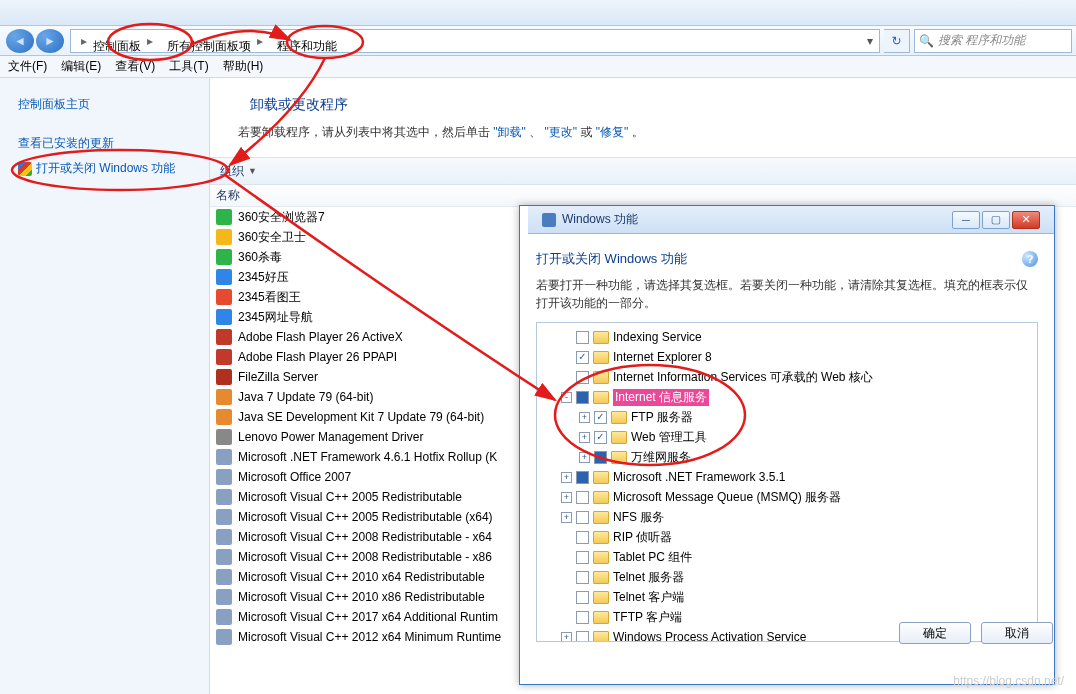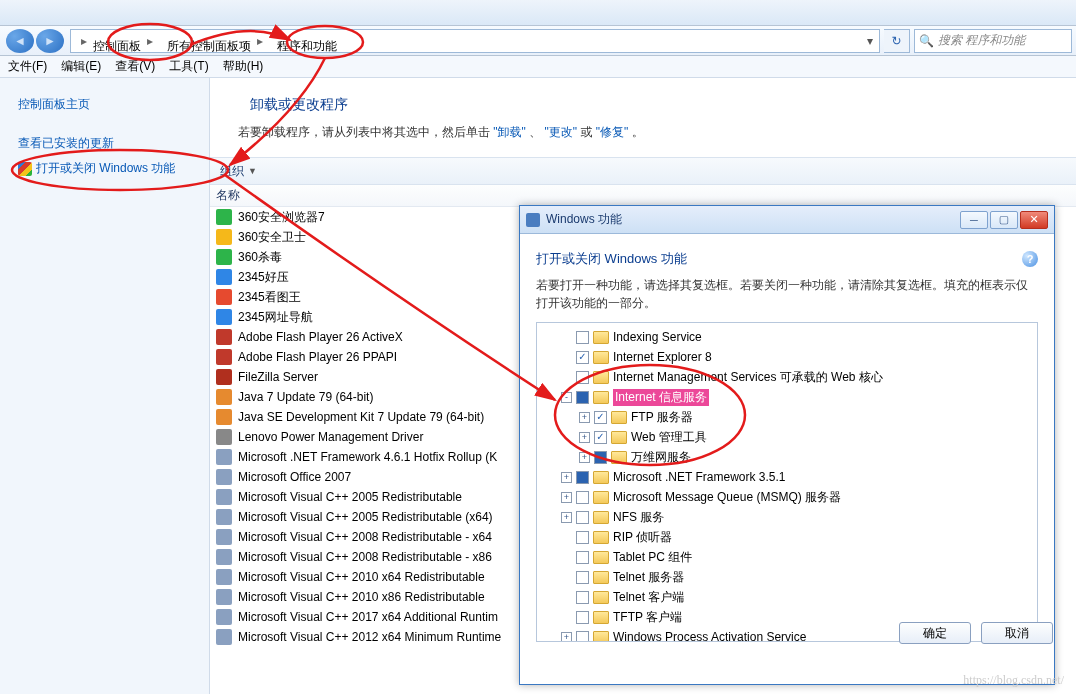--- a/index.html
+++ b/index.html
@@ -38,21 +38,21 @@
   .toolbar .dd { margin-left: 4px; font-size: 9px; color: #555; }
   .listhead { height: 22px; display:flex; align-items:center; padding: 0 6px; border-bottom: 1px solid #e3e9f1; background: linear-gradient(#fdfefe,#f4f7fb); }
   .listhead span { color: #243a63; }
   .proglist { overflow: hidden; }
   .prog { display: flex; align-items: center; height: 20px; padding-left: 6px; }
   .prog .ico { width: 16px; height: 16px; margin-right: 6px; border-radius: 2px; display:inline-flex; align-items:center; justify-content:center; font-size:10px; color:#fff; }
   .prog .nm { color: #000; white-space: nowrap; }
 
   
   .dialog { position: absolute; left: 519px; top: 205px; width: 536px; height: 480px; border: 1px solid #3a78c2; background: #fff; box-shadow: 0 0 8px rgba(0,0,0,.3); }
-  .dlg-title { height: 28px; background: linear-gradient(#e5eefb,#cde0f5); display: flex; align-items: center; padding: 0 6px; border-bottom: 1px solid #9cb9da; }
+  .dlg-title { height: 28px; background: linear-gradient(#e5eefb,#cde0f5); display: flex; align-items: center; padding: 0 14px; border-bottom: 1px solid #9cb9da; margin-left: 8px; }
   .dlg-title .cube { width:14px; height:14px; margin-right:6px; background:#4a7dc0; border-radius:2px; }
   .dlg-title .t { flex:1; color: #1a3a6e; }
   .dlg-btns { display:flex; gap:2px; }
   .winbtn { width:28px; height:18px; border:1px solid #7ea2cf; background:linear-gradient(#f4f9fe,#d9e8f8); display:flex; align-items:center; justify-content:center; font-size:11px; color:#3a5a8a; border-radius:2px; }
   .winbtn.close { background:linear-gradient(#f08a7a,#d23a24); color:#fff; border-color:#b52f1e; }
   .dlg-body { padding: 12px 16px; position: relative; }
   .dlg-h1 { color: #0a3d8f; font-size: 13px; margin: 4px 0 8px 0; display:flex; align-items:center; justify-content:space-between; }
   .dlg-help { width:16px; height:16px; border-radius:50%; background:radial-gradient(circle at 30% 30%,#cfe7ff,#4a90e2); color:#fff; display:inline-flex; align-items:center; justify-content:center; font-weight:bold; font-size:11px; }
   .dlg-p { color: #333; margin: 0 0 10px 0; line-height: 1.5; }
   .tree { border: 1px solid #b7c7dc; height: 320px; overflow: auto; padding: 4px 2px; background:#fff; }
@@ -64,21 +64,21 @@
   .chk.checked::after { content:"✓"; }
   .fold { width:16px; height:13px; margin-right:4px; background:linear-gradient(#ffe89a,#f4c95a); border:1px solid #d4a733; border-radius:1px; }
   .node .lbl { color:#000; }
   .node.sel .lbl { background:#ec4899; color:#fff; padding:0 2px; }
   .dlg-foot { position:absolute; bottom:10px; right:1px; display:flex; gap:10px; }
   .btn { min-width:72px; height:22px; border:1px solid #8aa0c0; background:linear-gradient(#fdfefe,#e7eef8); border-radius:3px; display:inline-flex; align-items:center; justify-content:center; }
 
   
   svg.anno { position:absolute; left:0; top:0; width:1076px; height:694px; pointer-events:none; }
 
-  .watermark { position:absolute; right:12px; bottom:6px; color:#ccc; font-size:12px; font-family: Liberation Serif, serif; text-align: center; }
+  .watermark { position:absolute; right:12px; bottom:6px; color:#ccc; font-size:12px; font-family: Liberation Sans, sans-serif; text-align: center; }
 </style>
 </head>
 <body>
 
 <div class="titlebar"></div>
 
 <div class="navbar">
   <div class="nav-btn">◄</div>
   <div class="nav-btn fwd">►</div>
   <div class="addr">
@@ -259,21 +259,21 @@
         <div class="node" style="padding-left: 22px;">
           <span class="exp blank"></span>
           <span class="chk checked"></span>
           <span class="fold"></span>
           <span class="lbl">Internet Explorer 8</span>
         </div>
         <div class="node" style="padding-left: 22px;">
           <span class="exp blank"></span>
           <span class="chk "></span>
           <span class="fold"></span>
-          <span class="lbl">Internet Management Services 可承载的 Web 核心</span>
+          <span class="lbl">Internet Information Services 可承载的 Web 核心</span>
         </div>
         <div class="node sel" style="padding-left: 22px;">
           <span class="exp">-</span>
           <span class="chk fill"></span>
           <span class="fold"></span>
           <span class="lbl">Internet 信息服务</span>
         </div>
         <div class="node" style="padding-left: 40px;">
           <span class="exp">+</span>
           <span class="chk checked"></span>

